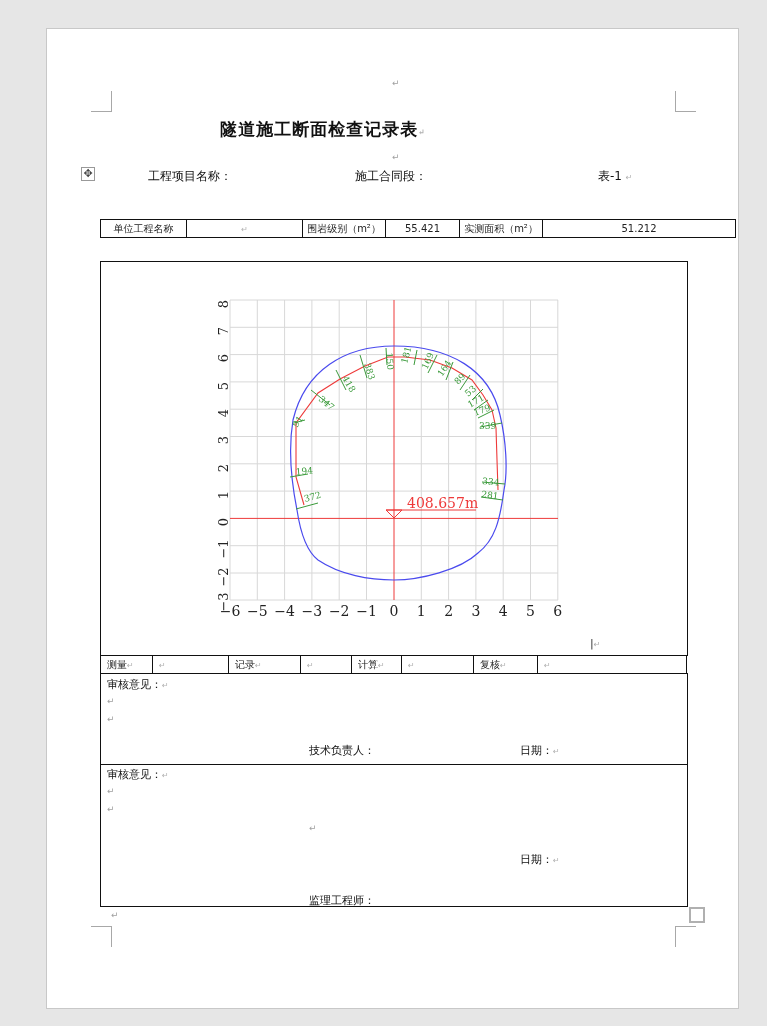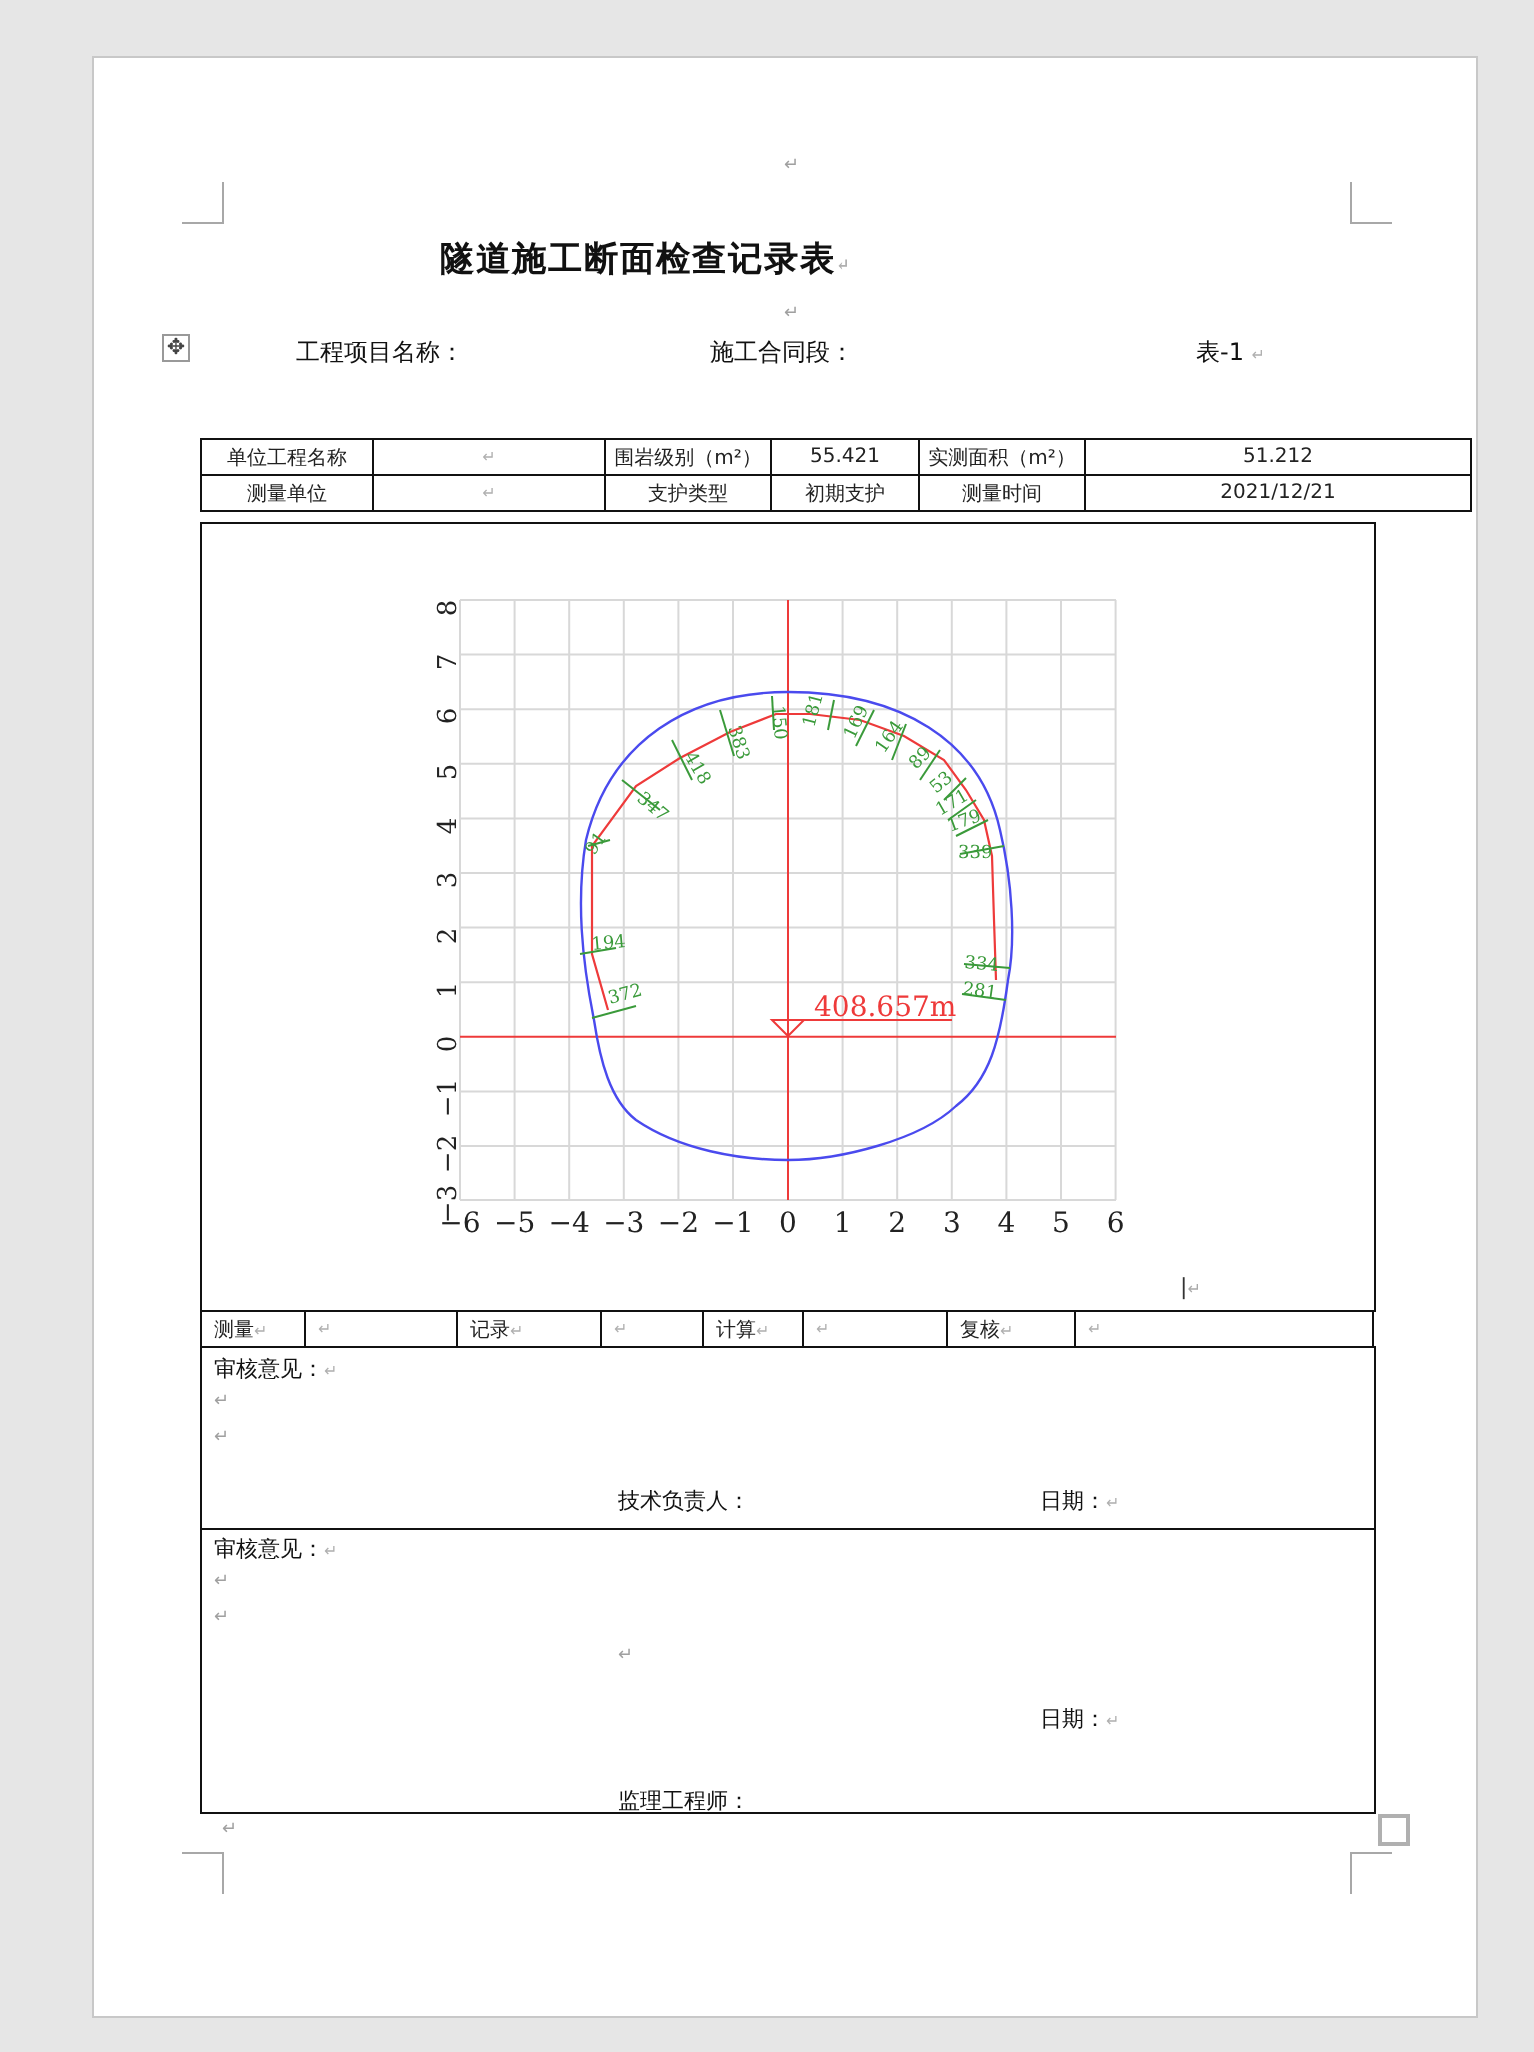--- a/index.html
+++ b/index.html
@@ -49,28 +49,20 @@
       <col>
   </colgroup>
   <tbody>
       <tr>
     <td>单位工程名称</td>
     <td><span class="rm">↵</span></td>
     <td>围岩级别（m²）</td>
     <td>55.421</td>
     <td>实测面积（m²）</td>
     <td>51.212</td>
-  </tr>
-  <tr>
-    <td>测量单位</td>
-    <td><span class="rm">↵</span></td>
-    <td>支护类型</td>
-    <td>初期支护</td>
-    <td>测量时间</td>
-    <td>2021/12/21</td>
   </tr>
 </tbody>
   </table>
 
 <div class="box" style="left:100px;top:261px;width:588px;height:395px;"></div>
 <div class="mark" style="left:590px;top:637px;color:#333;font-size:11px;">|<span style="color:#aaa;font-size:8px;">↵</span></div>
 
 <svg style="position:absolute;left:0;top:0;" width="767" height="1026" viewBox="0 0 767 1026">
   <g stroke="#d8d8d8" stroke-width="1">
     <line x1="230" y1="300" x2="230" y2="600"></line>

